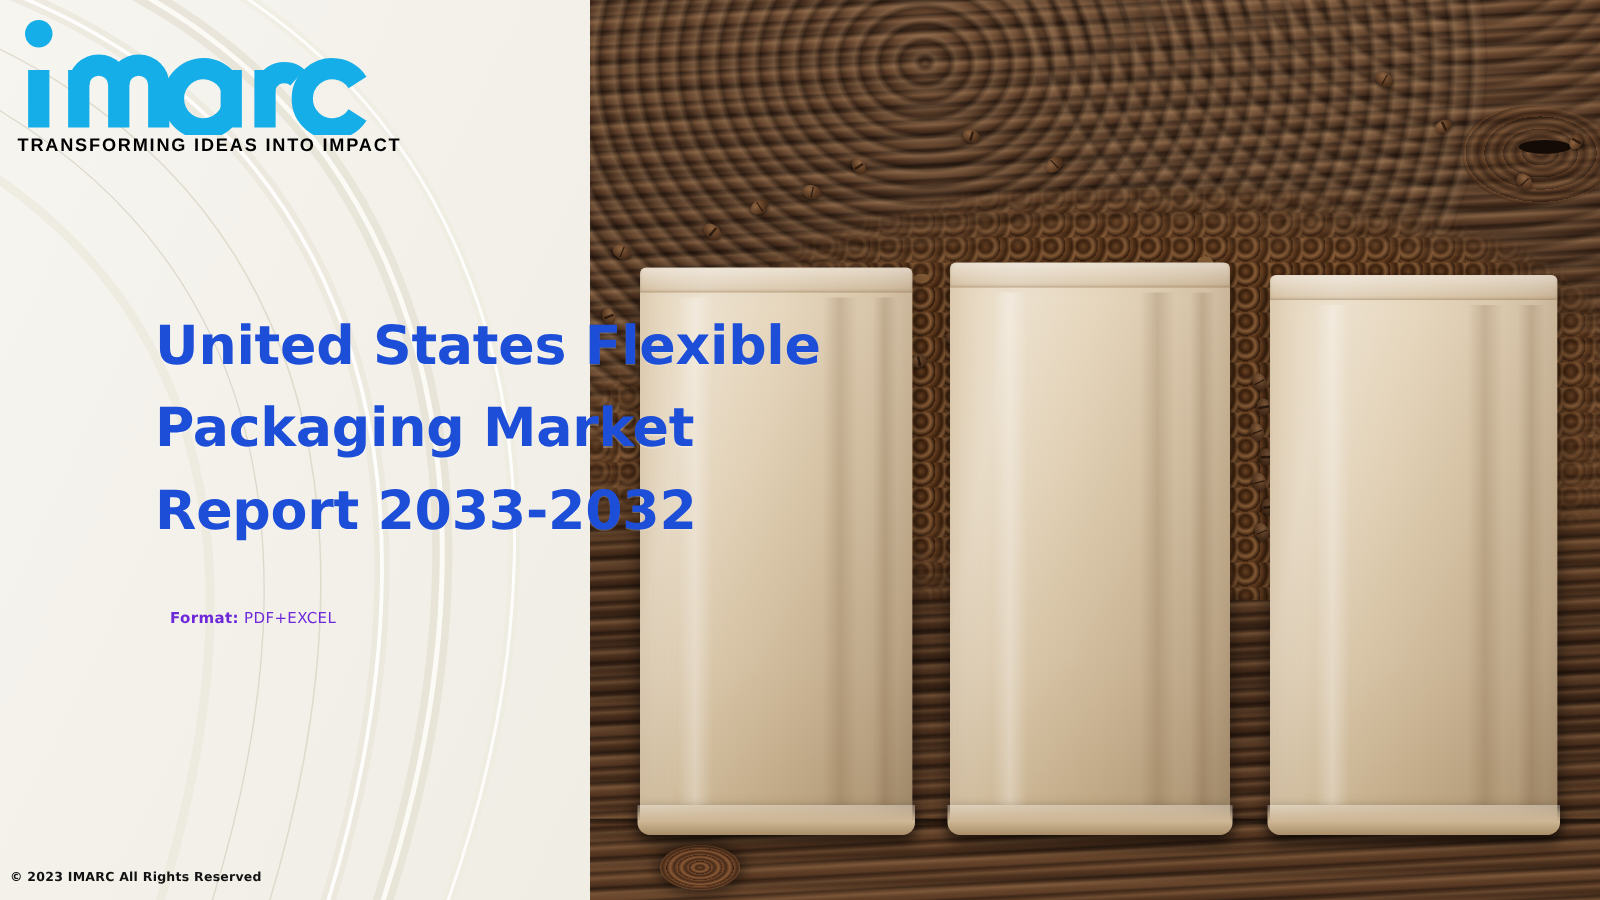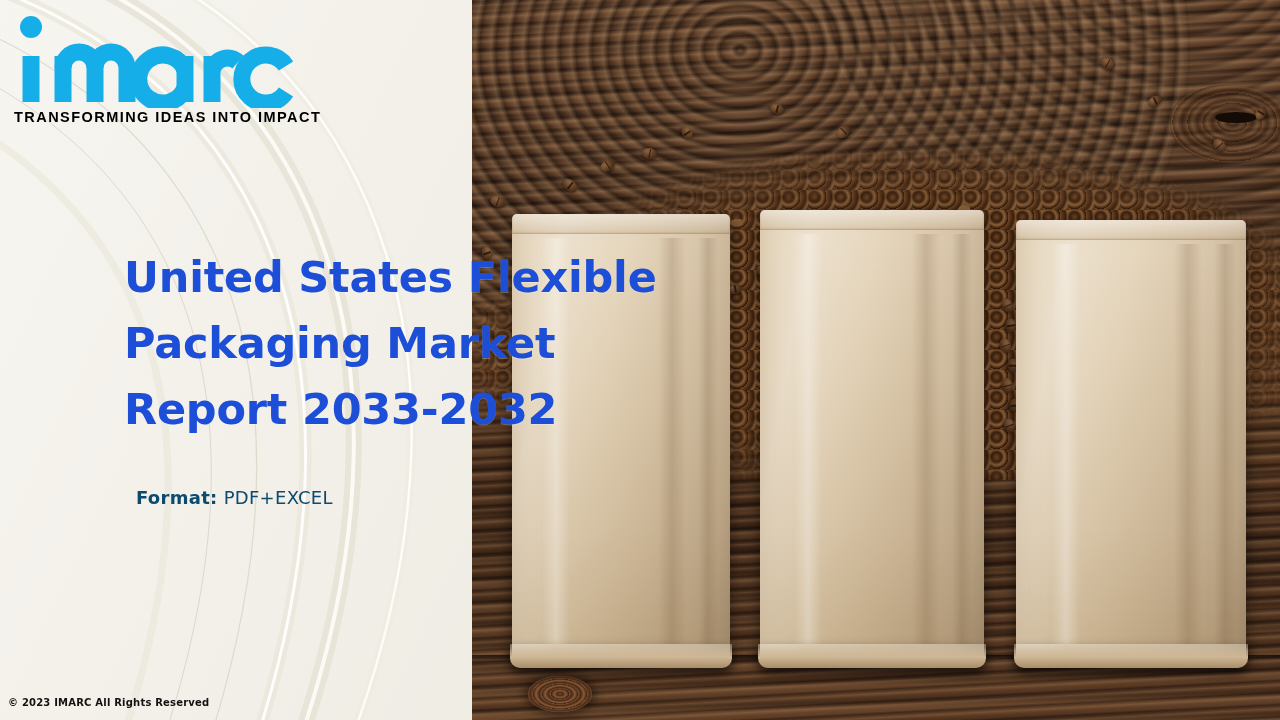--- a/index.html
+++ b/index.html
@@ -236,22 +236,22 @@
     text-shadow:0 1px 0 rgba(255,255,255,.25);
     margin-top:40px;
   }
   .title .ln { display:block; white-space:nowrap; }
 
   .format {
     position:absolute;
     left:136px; top:487px;
     z-index:5;
     font-family:"DejaVu Sans", sans-serif;
-    font-size:18px;
-    color:#0c4a6e;
+    font-size:12px;
+    color:#6d28d9;
     letter-spacing:.3px;
     white-space:nowrap;
   }
   .format .fk { font-weight:700; }
   .format .fv { font-weight:400; }
 
   .copyright {
     position:absolute;
     left:8px; top:697px;
     z-index:6;

